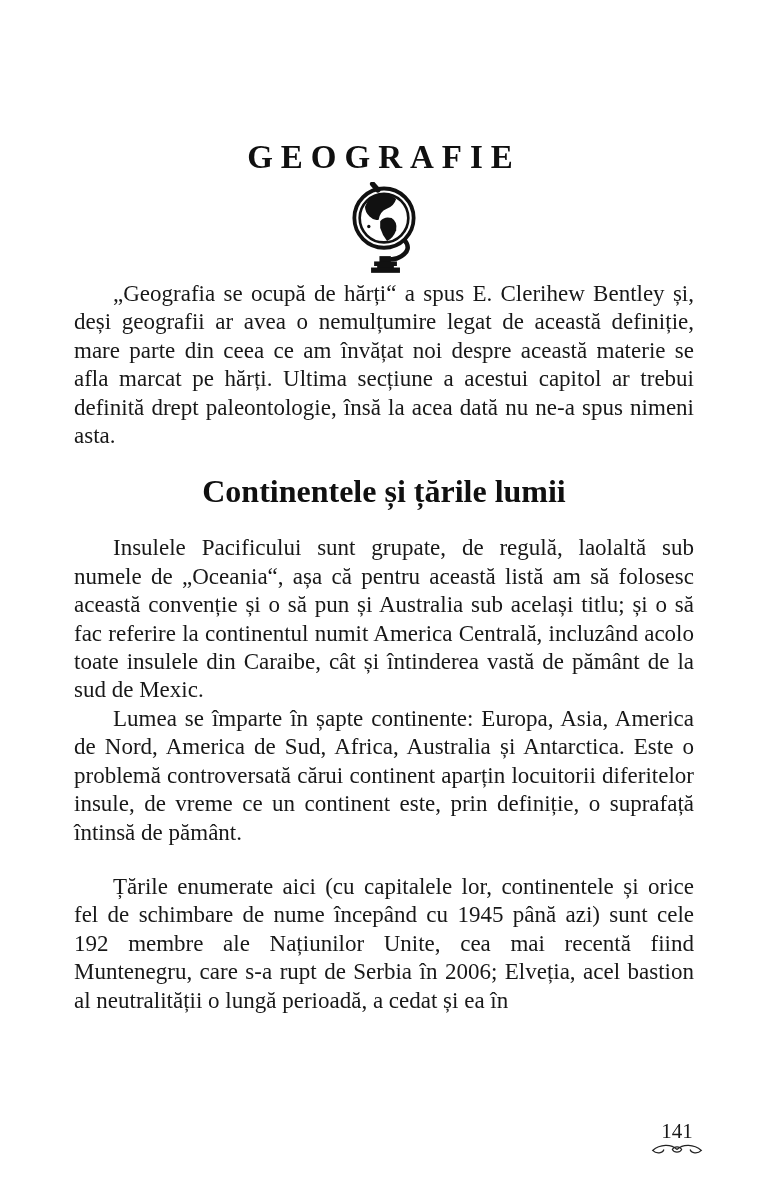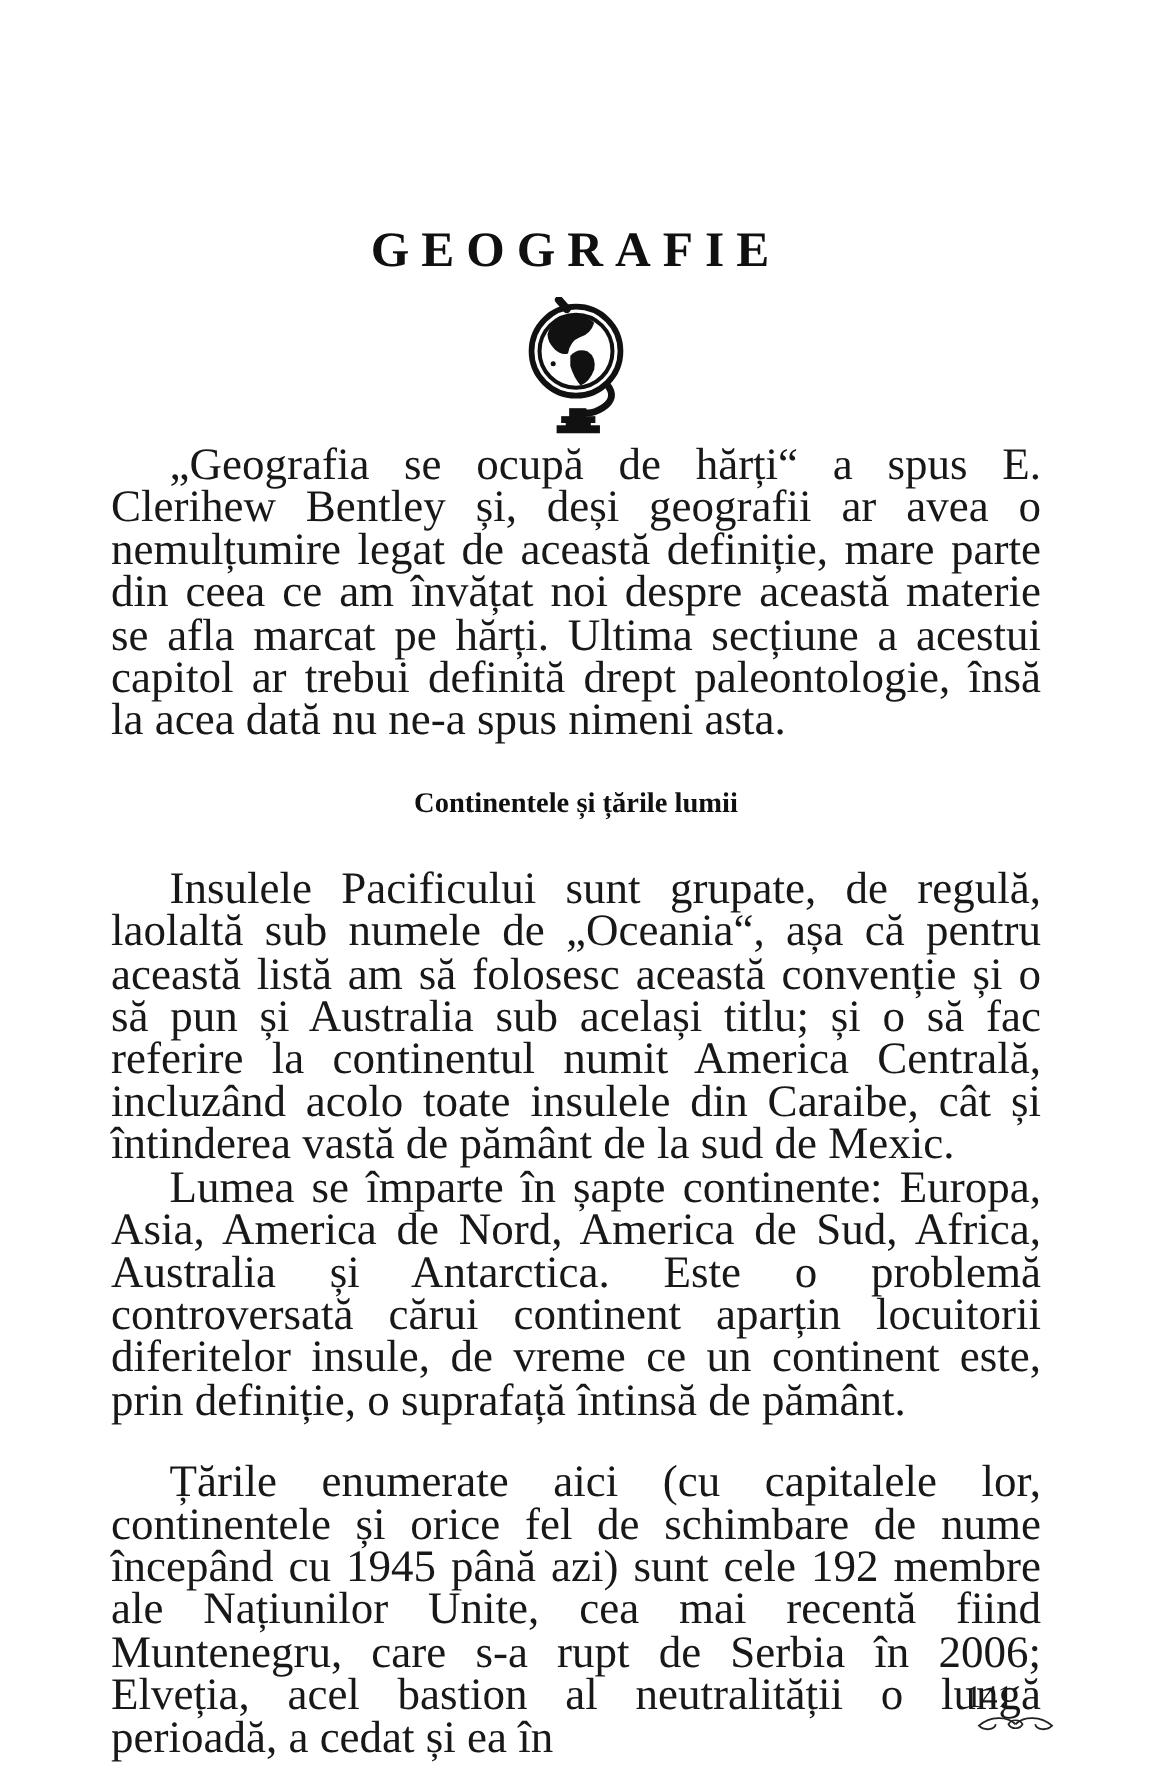--- a/index.html
+++ b/index.html
@@ -13,57 +13,58 @@
     height: 1181px;
     margin: 0 auto;
     background: #ffffff;
     color: #151515;
     font-family: "Liberation Serif", "DejaVu Serif", serif;
     overflow: hidden;
     box-sizing: border-box;
     padding: 136px 74px 0 74px;
   }
   .chapter-title {
-    margin: 12px;
+    margin: 2px;
     text-align: center;
     font-size: 33px;
     font-weight: 700;
     letter-spacing: 8px;
     line-height: 38px;
     color: #101010;
   }
   .globe-wrap {
     text-align: center;
     height: 92px;
     margin-top: 6px;
     margin-bottom: 6px;
   }
   .body-text p {
     margin: 0;
-    font-size: 30px;
+    font-size: 23px;
     line-height: 28.4px;
     text-align: justify;
     text-indent: 39px;
     color: #181818;
   }
   .section-heading {
     margin: 25px 0 27px 0;
     text-align: center;
-    font-size: 19px;
+    font-size: 32px;
     font-weight: 700;
     line-height: 32px;
     color: #101010;
   }
   .gap-sm { margin-top: 20px !important; }
   .gap-md { margin-top: 26px !important; }
   .page-footer {
     position: absolute;
     right: 58px;
     bottom: 24px;
     width: 66px;
+    text-align: center;
     margin-top: 48px;
   }
   .page-number {
     display: block;
     font-size: 21px;
     line-height: 22px;
     color: #181818;
   }
   .flourish {
     display: block;

